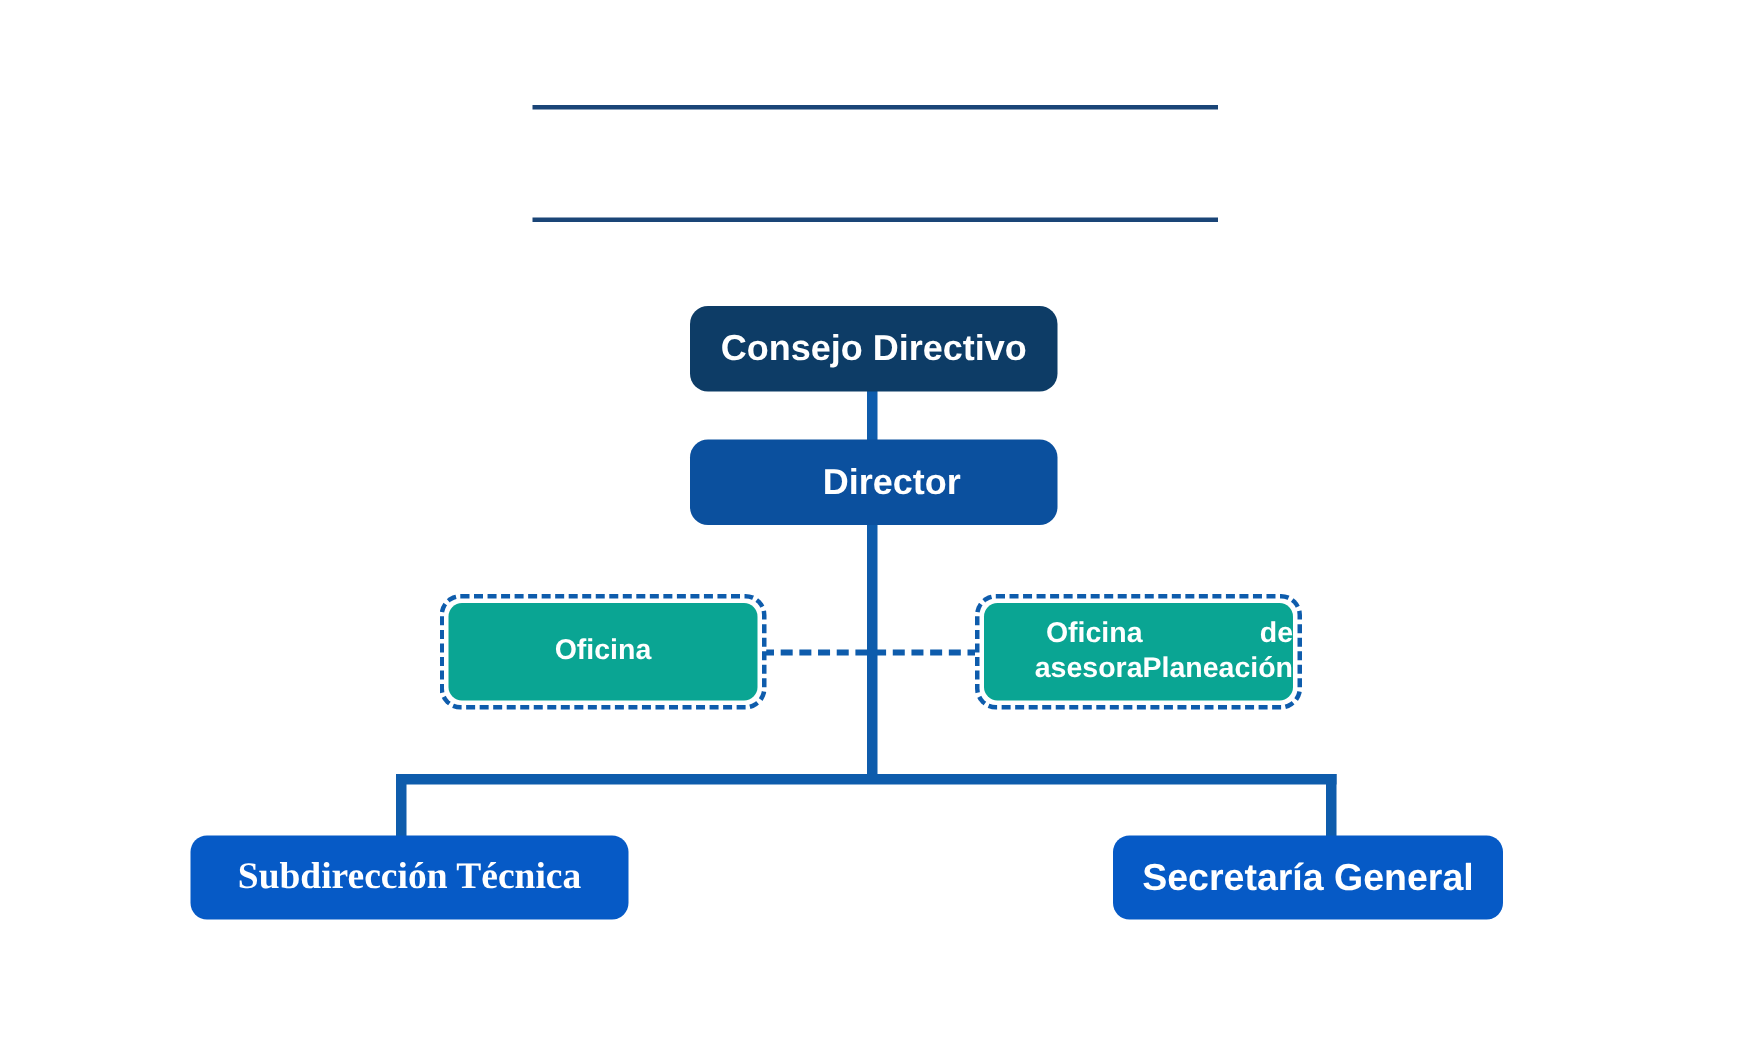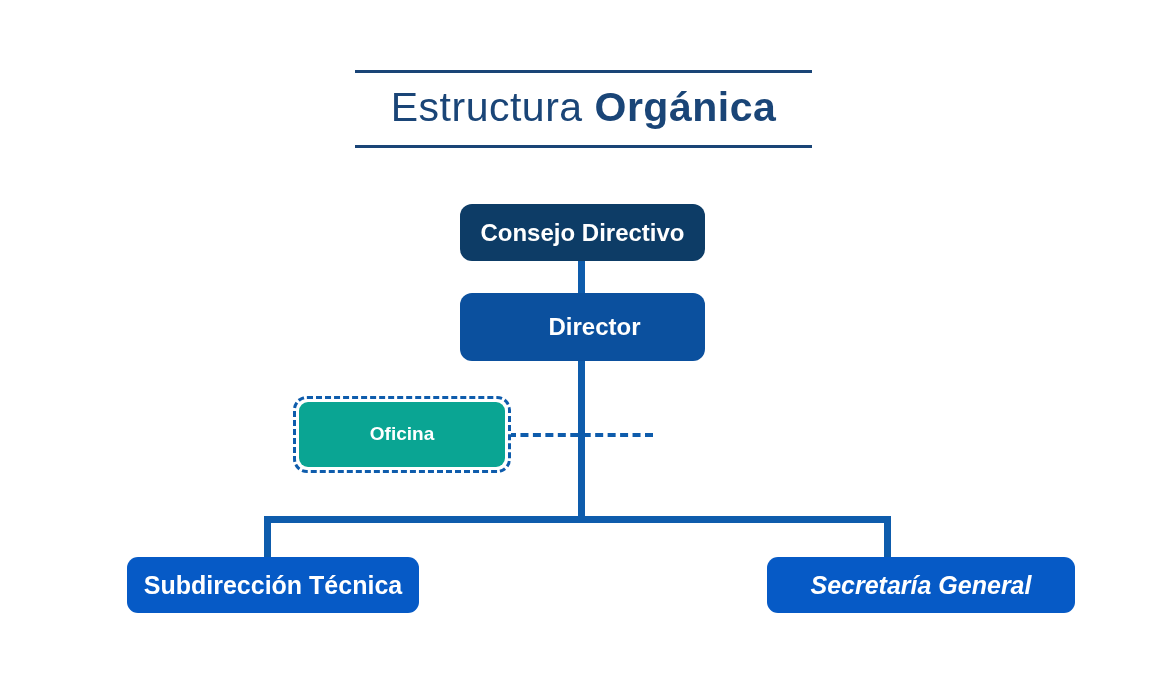--- a/index.html
+++ b/index.html
@@ -72,21 +72,21 @@
     text-align: right;
     z-index: 3;
   }
   .node-consejo {
     left: 460px; top: 204px; width: 245px; height: 57px;
     background: var(--consejo);
     border-radius: 12px;
     font-size: 24px;
   }
   .node-director {
-    left: 460px; top: 293px; width: 245px; height: 68px;
+    left: 460px; top: 293px; width: 245px; height: 57px;
     background: var(--director);
     border-radius: 12px;
     font-size: 24px;
     padding-left: 24px;
   }
   .node-advisory {
     top: 396px; width: 218px; height: 77px;
     border: 3px dashed var(--line);
     border-radius: 14px;
     padding: 3px;
@@ -105,30 +105,29 @@
     font-weight: 700;
   }
   .node-juridica   { left: 293px; }
   .node-planeacion { left: 650px; }
   .node-bottom {
     top: 557px; height: 56px;
     background: var(--bottom);
     border-radius: 11px;
     font-size: 25px;
   }
-  .node-subdireccion { left: 127px; width: 292px; }
-  .node-secretaria   { left: 767px; width: 308px; font-style: italic; }
+  .node-subdireccion { left: 127px; width: 292px; font-family: Liberation Serif, serif; }
+  .node-secretaria   { left: 742px; width: 260px; }
 </style>
 </head>
 <body>
 
 <div class="canvas">
 
   <div class="title-rule top"></div>
-  <h1 class="page-title"><span>Estructura </span><span class="bold">Orgánica</span></h1>
   <div class="title-rule bottom"></div>
 
   <div class="connector connector-hbar"></div>
   <div class="connector connector-drop-left"></div>
   <div class="connector connector-drop-right"></div>
   <div class="connector-dashed"></div>
   <div class="connector connector-trunk"></div>
 
   <div class="node node-consejo">
     <span>Consejo Directivo</span>
@@ -137,20 +136,26 @@
   <div class="node node-director">
     <span>Director</span>
   </div>
 
   <div class="node node-advisory node-juridica">
     <div class="fill">
       <span>Oficina</span>
     </div>
   </div>
 
+  <div class="node node-advisory node-planeacion">
+    <div class="fill">
+      <span>Oficina asesora</span>
+      <span>de Planeación</span>
+    </div>
+  </div>
 
   <div class="node node-bottom node-subdireccion">
     <span>Subdirección Técnica</span>
   </div>
 
   <div class="node node-bottom node-secretaria">
     <span>Secretaría General</span>
   </div>
 
 </div>

